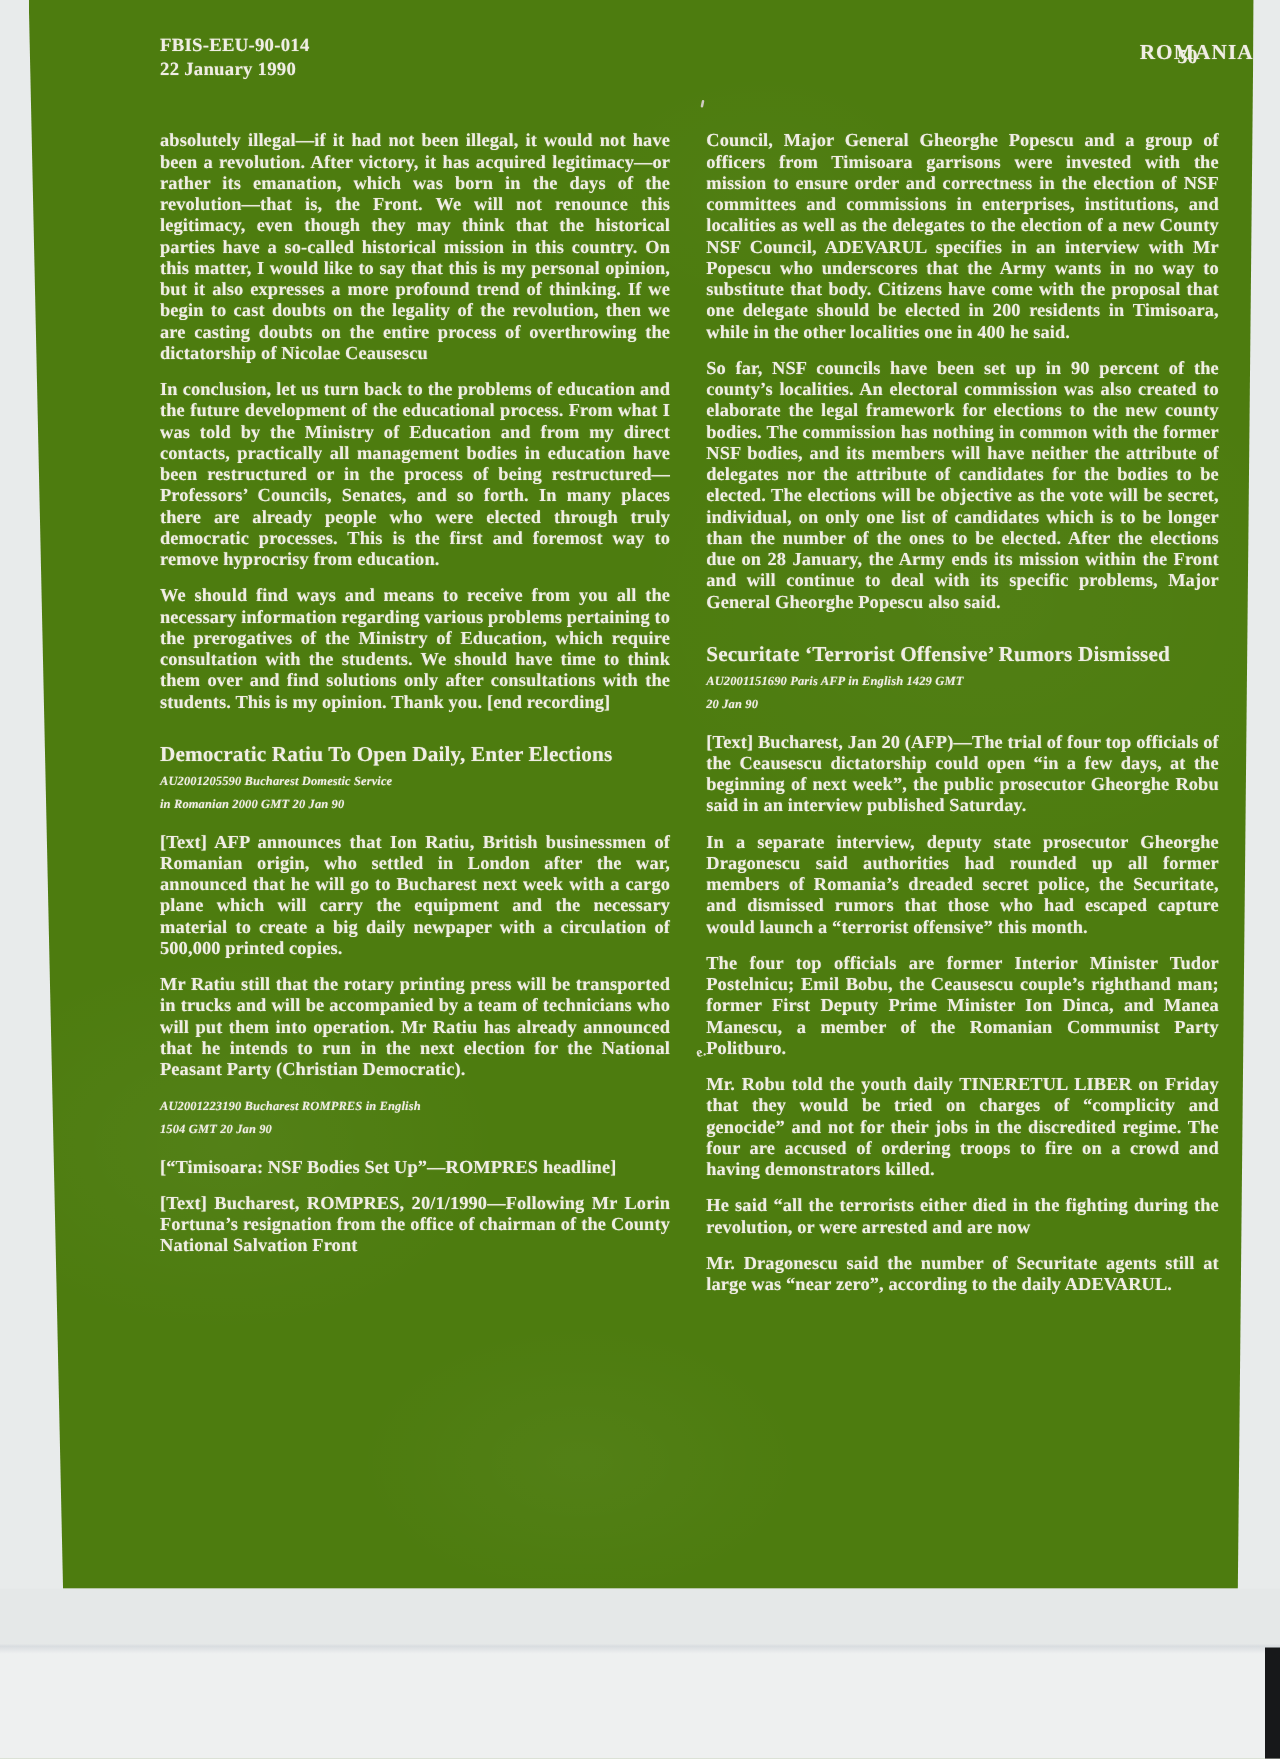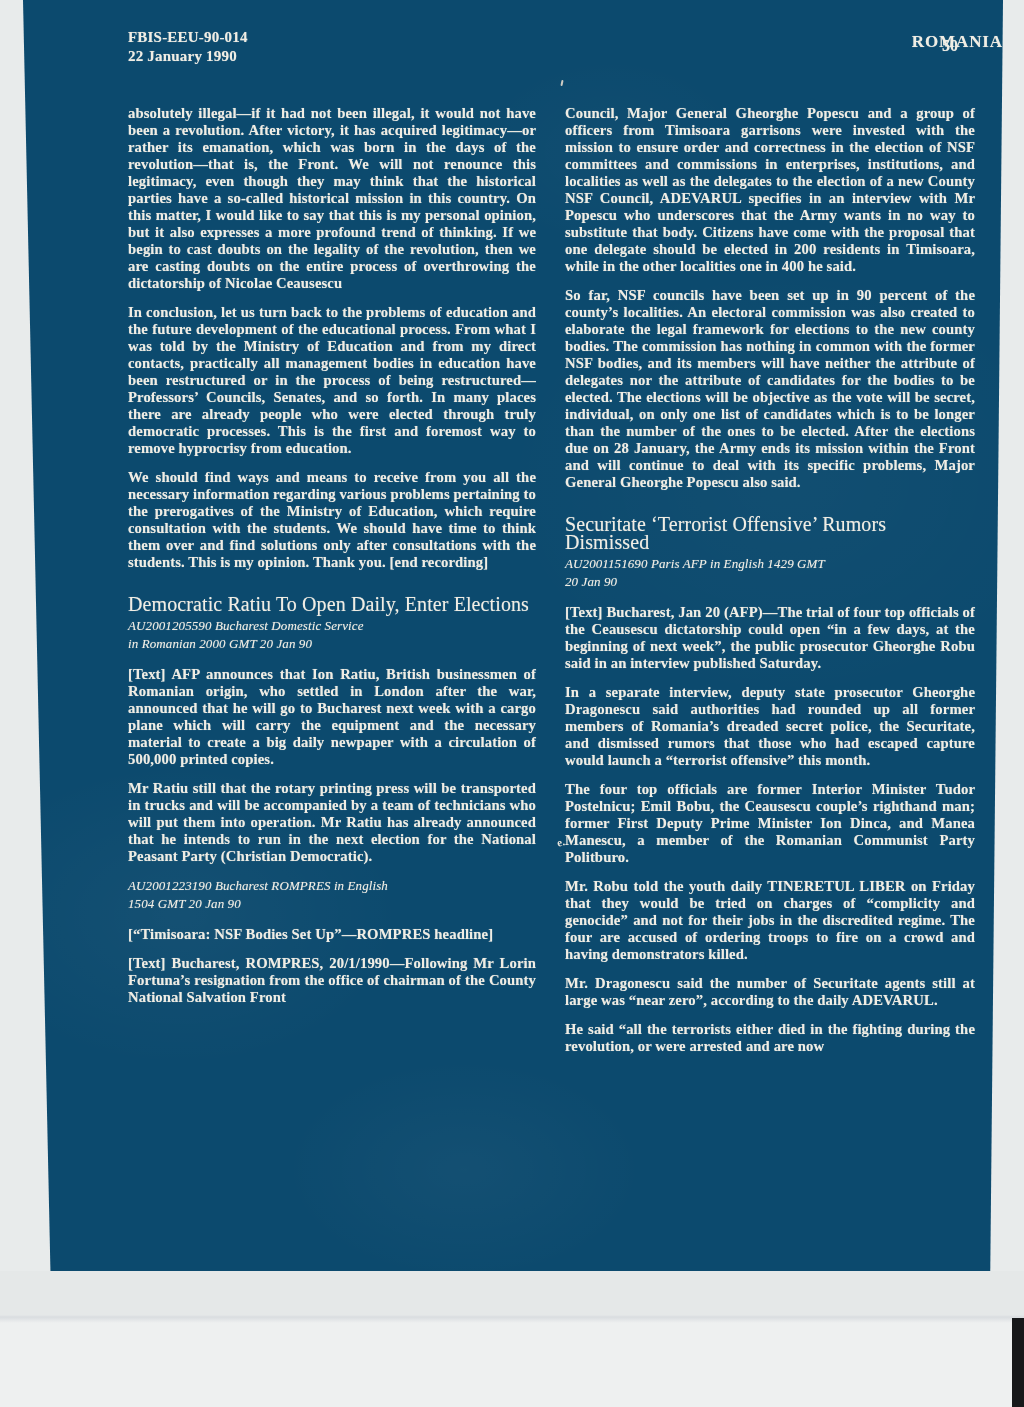--- a/index.html
+++ b/index.html
@@ -6,21 +6,21 @@
   body {
     width:1024px; height:1407px; position:relative; overflow:hidden;
     background:#e8ebeb;
     font-family:"Liberation Serif","DejaVu Serif",serif;
   }
   .canvas { position:absolute; inset:0; }
 
   
   .page {
     position:absolute; left:23px; top:0; width:980px; height:1271px;
-    background-color:#0c4a6e;
+    background-color:#4d7c0f;
     clip-path:polygon(0 0, 100% 0, 98.7% 100%, 2.8% 100%);
     color:#f0ede4; overflow:hidden;
   }
   .page::before {
     content:""; position:absolute; inset:0; pointer-events:none;
     background:
       radial-gradient(ellipse 320px 220px at 16% 72%, rgba(255,255,255,0.035), transparent 70%),
       radial-gradient(ellipse 420px 320px at 78% 38%, rgba(255,255,255,0.022), transparent 70%),
       radial-gradient(ellipse 260px 160px at 45% 92%, rgba(255,255,255,0.03), transparent 70%),
       radial-gradient(ellipse 200px 140px at 60% 12%, rgba(255,255,255,0.02), transparent 70%);
@@ -45,25 +45,25 @@
   .col { position:absolute; top:93px; }
   .col-left  { left:105px; width:408px; }
   .col-right { left:542px; width:410px; }
 
   .block { text-shadow:0 0 1px rgba(255,255,250,0.4); }
   .block.para {
     font-size:14.7px; line-height:17px; font-weight:bold;
     text-align:justify; margin:0 0 12px; letter-spacing:0.1px;
   }
   .block.heading {
-    font-size:20px; line-height:18px; font-weight:normal;
+    font-size:17px; line-height:18px; font-weight:bold;
     margin:24px 0 4px; letter-spacing:0.1px;
   }
   .block.source {
-    font-size:13px; line-height:18px; font-weight:normal; font-style:italic;
+    font-size:10px; line-height:18px; font-weight:bold; font-style:italic;
     margin:0 0 13px; letter-spacing:0.1px;
   }
   .block:first-child { margin-top:12px; }
 
   
   .artifact { position:absolute; color:#e9e5dc; pointer-events:none; }
   .artifact.curl  { left:534px; top:836px; font-size:11px; font-weight:bold; transform:rotate(-14deg); }
   .artifact.dot1  { left:543px; top:903px; width:3px; height:3px; background:#d8d4cb; border-radius:50%; }
   .artifact.dot2  { left:538px; top:80px;  width:2px; height:6px; background:#cfcbc2; border-radius:2px; transform:rotate(12deg); }
 
@@ -108,22 +108,22 @@
 
     <div class="col col-right">
         <div class="block para">Council, Major General Gheorghe Popescu and a group of officers from Timisoara garrisons were invested with the mission to ensure order and correctness in the election of NSF committees and commissions in enterprises, institutions, and localities as well as the delegates to the election of a new County NSF Council, ADEVARUL specifies in an interview with Mr Popescu who underscores that the Army wants in no way to substitute that body. Citizens have come with the proposal that one delegate should be elected in 200 residents in Timisoara, while in the other localities one in 400 he said.</div>
         <div class="block para">So far, NSF councils have been set up in 90 percent of the county’s localities. An electoral commission was also created to elaborate the legal framework for elections to the new county bodies. The commission has nothing in common with the former NSF bodies, and its members will have neither the attribute of delegates nor the attribute of candidates for the bodies to be elected. The elections will be objective as the vote will be secret, individual, on only one list of candidates which is to be longer than the number of the ones to be elected. After the elections due on 28 January, the Army ends its mission within the Front and will continue to deal with its specific problems, Major General Gheorghe Popescu also said.</div>
         <div class="block heading">Securitate ‘Terrorist Offensive’ Rumors Dismissed</div>
         <div class="block source">AU2001151690 Paris AFP in English 1429 GMT<br>20 Jan 90</div>
         <div class="block para">[Text] Bucharest, Jan 20 (AFP)—The trial of four top officials of the Ceausescu dictatorship could open “in a few days, at the beginning of next week”, the public prosecutor Gheorghe Robu said in an interview published Saturday.</div>
         <div class="block para">In a separate interview, deputy state prosecutor Gheorghe Dragonescu said authorities had rounded up all former members of Romania’s dreaded secret police, the Securitate, and dismissed rumors that those who had escaped capture would launch a “terrorist offensive” this month.</div>
         <div class="block para">The four top officials are former Interior Minister Tudor Postelnicu; Emil Bobu, the Ceausescu couple’s righthand man; former First Deputy Prime Minister Ion Dinca, and Manea Manescu, a member of the Romanian Communist Party Politburo.</div>
         <div class="block para">Mr. Robu told the youth daily TINERETUL LIBER on Friday that they would be tried on charges of “complicity and genocide” and not for their jobs in the discredited regime. The four are accused of ordering troops to fire on a crowd and having demonstrators killed.</div>
+        <div class="block para">He said “all the terrorists either died in the fighting during the revolution, or were arrested and are now</div>
         <div class="block para">Mr. Dragonescu said the number of Securitate agents still at large was “near zero”, according to the daily ADEVARUL.</div>
-        <div class="block para">He said “all the terrorists either died in the fighting during the revolution, or were arrested and are now</div>
       </div>
 
     <span class="artifact curl">e.</span>
     <span class="artifact dot1"></span>
     <span class="artifact dot2"></span>
   </div>
 
   <div class="bottom-area"></div>
   <div class="right-strip"></div>
 

